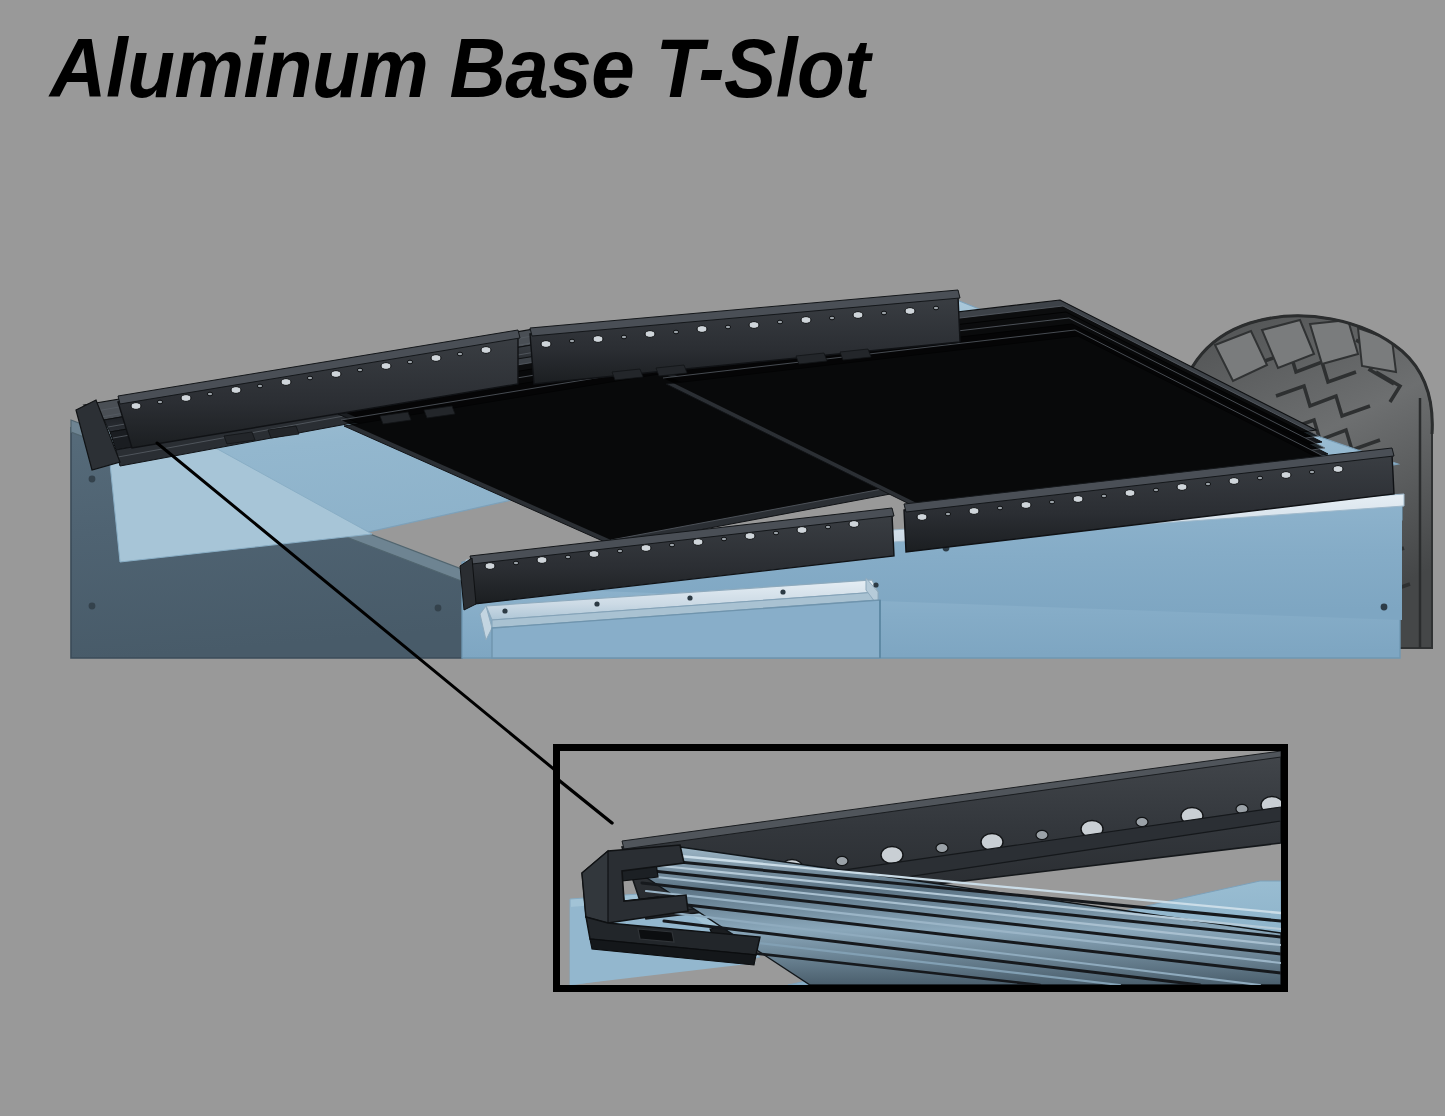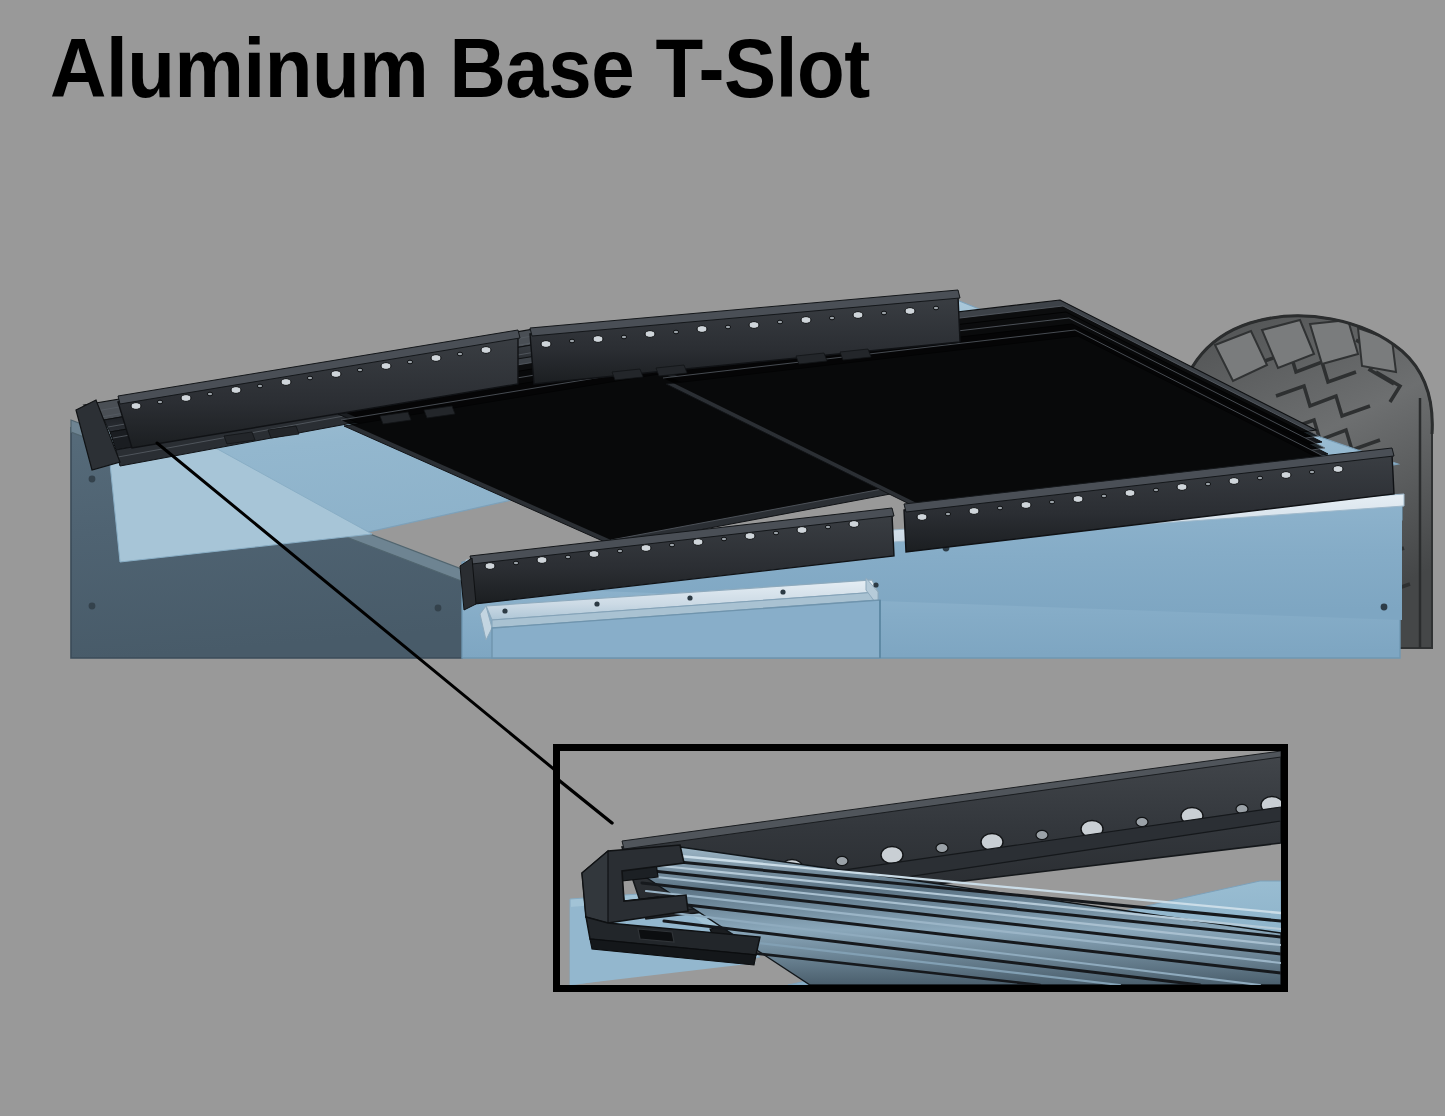--- a/index.html
+++ b/index.html
@@ -57,21 +57,21 @@
   #detail-inner {
     position: absolute;
     left: 0; top: 0;
     width: 721px;
     height: 234px;
   }
 </style>
 </head>
 <body>
 
-<div id="stage" style="background: rgb(153, 153, 153); width: 1445px; height: 1116px;">
+<div id="stage" style="background: rgb(153, 153, 153); width: 1445px; height: 1116px; font-style: italic;">
 
   <div id="title" style="color: rgb(0, 0, 0);">Aluminum Base T-Slot</div>
 
   <div id="main-view">
     <svg id="scene-svg" width="1445" height="1116" viewBox="0 0 1445 1116" xmlns="http://www.w3.org/2000/svg">
       <defs>
         <linearGradient id="gRoofA" x1="0" y1="0" x2="0.35" y2="1">
           <stop offset="0%" stop-color="#a9c6d8"></stop>
           <stop offset="55%" stop-color="#93b7ce"></stop>
           <stop offset="100%" stop-color="#8db2ca"></stop>

